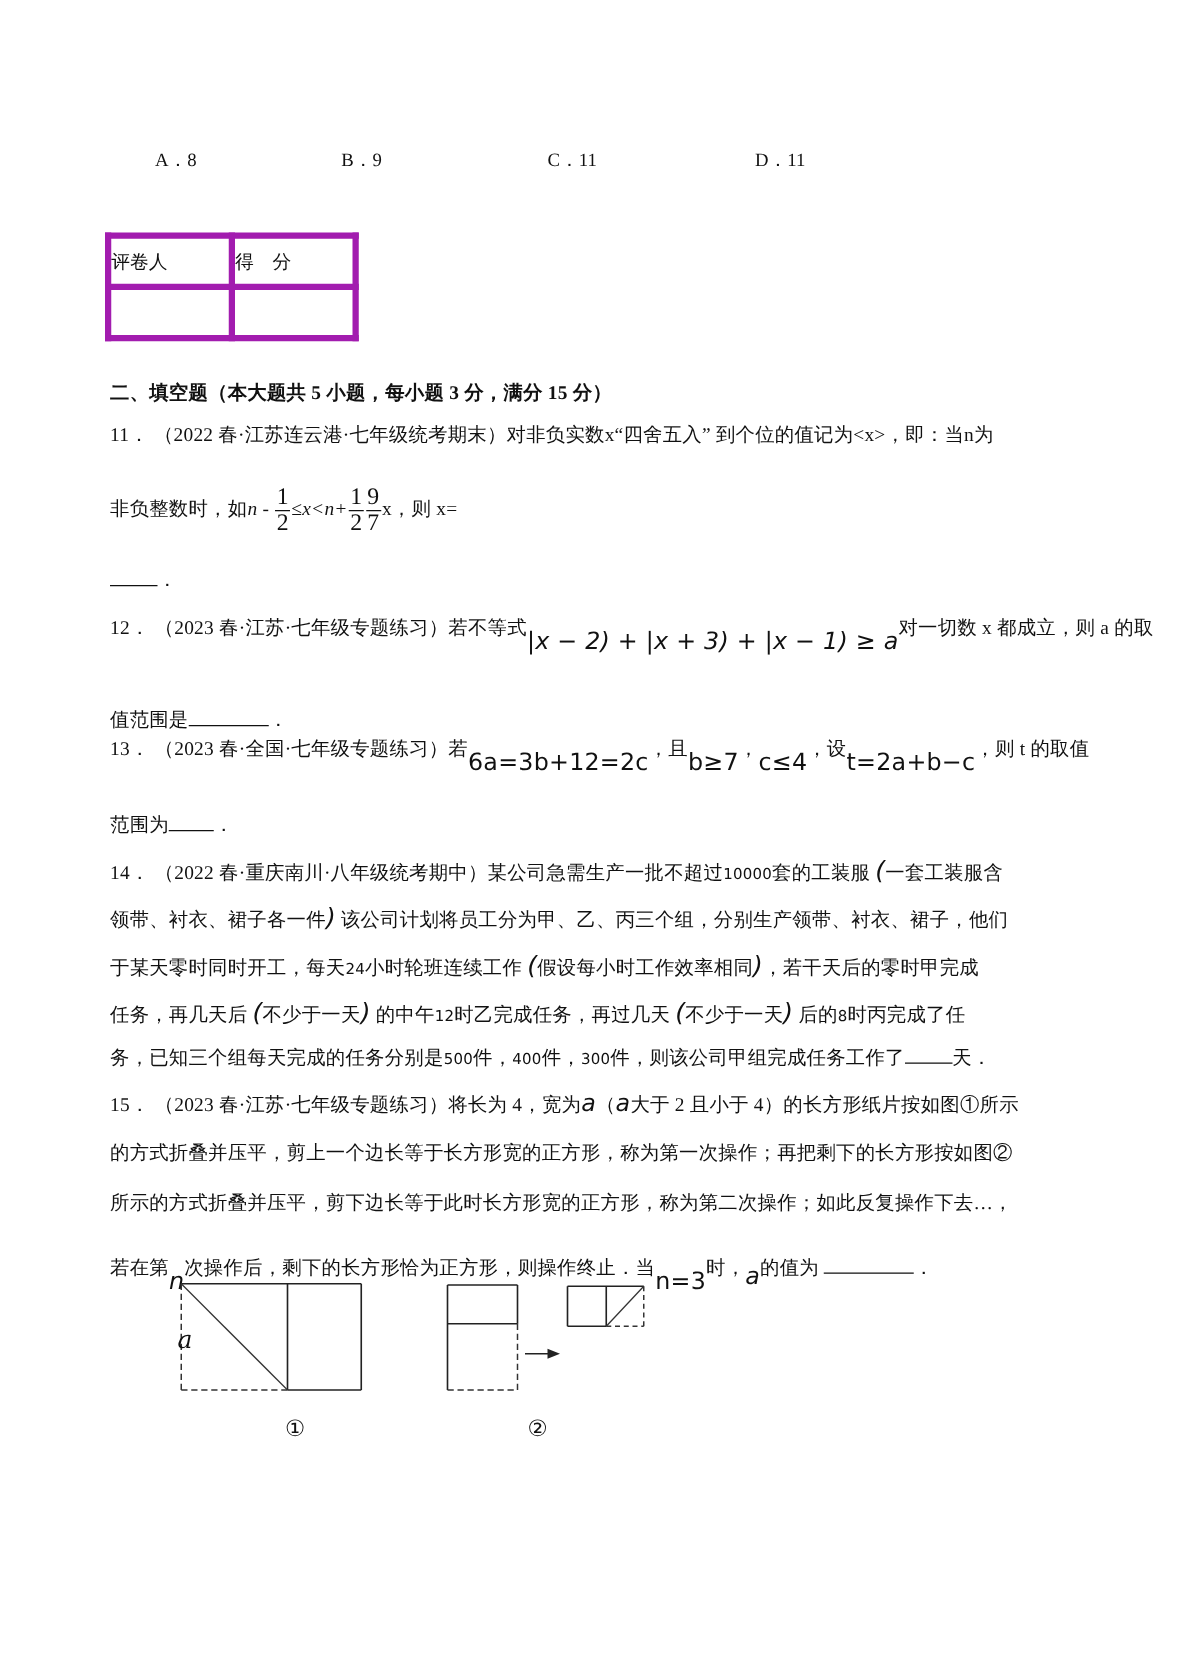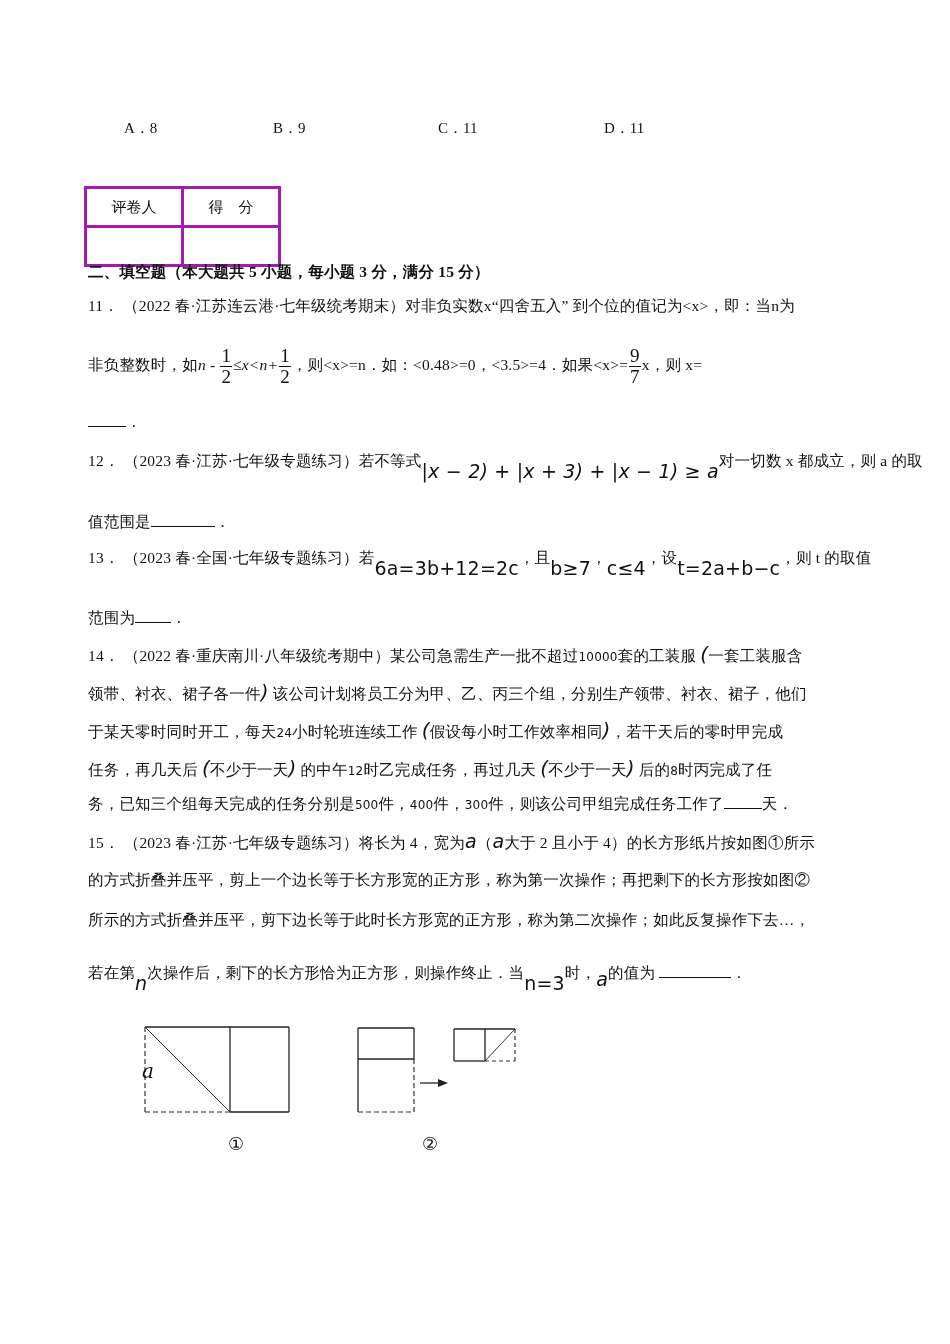--- a/index.html
+++ b/index.html
@@ -2,27 +2,27 @@
 <html><head>
 <meta charset="utf-8">
 <style>
   html, body { margin:0; padding:0; background:#ffffff; }
   body { width:950px; height:1344px; position:relative; overflow:hidden;
          font-family:"Liberation Serif","DejaVu Serif",serif; color:#111; font-size:15px; }
   .abs { position:absolute; white-space:nowrap;margin-left:20px; }
   .opt { top:119px; font-size:15px; }
   .math { font-family:"DejaVu Sans","Liberation Sans",sans-serif; font-size:19px; }
   .mi { font-style:italic; }
-  .line { position:absolute; left:88px; white-space:nowrap; font-size:15.5px; letter-spacing:0.2px; }
+  .line { position:absolute; left:88px; white-space:nowrap; font-size:15.5px; letter-spacing:0.2px;margin-top:42px; }
   .blank { display:inline-block; border-bottom:1px solid #111; height:14px; vertical-align:baseline; }
   .frac { display:inline-block; vertical-align:middle; text-align:center; font-size:19px; line-height:20px; margin:0 1px; }
   .frac .num { display:block; border-bottom:1px solid #111; padding:0 1px; }
   .frac .den { display:block; }
   table.score { position:absolute; left:84px; top:186px; border-collapse:collapse; }
-  table.score td { border:3px solid #a21caf; width:94px; height:36px; text-align:center; font-size:15px; padding:0; }
+  table.score td { border:5px solid #a21caf; width:94px; height:36px; font-size:15px; padding:0; }
   .heading { font-weight:bold; }
   .big { font-size:12px; font-family:"DejaVu Sans","Liberation Sans",sans-serif; }
   .paren { font-style:italic; font-size:20px; font-family:"DejaVu Sans",sans-serif; }
 </style>
 </head>
 <body>
 
 <div class="abs opt" style="left:104px;">A．8</div>
 <div class="abs opt" style="left:253px;">B．9</div>
 <div class="abs opt" style="left:418px;">C．11</div>
@@ -42,31 +42,31 @@
   </table>
 
 <div class="line heading" style="top:262px;">二、填空题（本大题共 5 小题，每小题 3 分，满分 15 分）</div>
 
 <div class="line" style="top:296px;">
   <span>11．</span>
   <span>（2022 春·江苏连云港·七年级统考期末）</span><span>对非负实数x“四舍五入” 到个位的值记为&lt;x&gt;，即：当n为</span>
 </div>
 <div class="line" style="top:346px;">
   <span>非负整数时，如</span><span class="mi">n -</span>
-  <span class="frac"><span class="num">1</span><span class="den">2</span></span><span class="mi">≤x&lt;n+</span><span class="frac"><span class="num">1</span><span class="den">2</span></span><span>，则&lt;x&gt;=n．如：&lt;0.48&gt;=0，&lt;3.5&gt;=4．如果&lt;x&gt;=</span><span class="frac"><span class="num">9</span><span class="den">7</span></span><span>x，则 x=</span>
+  <span class="frac"><span class="num">1</span><span class="den">2</span></span><span class="mi">≤x&lt;n+</span><span class="frac"><span class="num">1</span><span class="den">2</span></span><span class="frac"><span class="num">9</span><span class="den">7</span></span><span>x，则 x=</span>
 </div>
 <div class="line" style="top:412px;">
   <span class="blank" style="width:38px;"></span><span>．</span>
 </div>
 
 <div class="line" style="top:448px;">
   <span>12．</span>
   <span>（2023 春·江苏·七年级专题练习）</span><span>若不等式</span><span class="math mi" style="position:relative; top:12px;">|x − 2) + |x + 3) + |x − 1) ≥ a</span><span>对一切数 x 都成立，则 a 的取</span>
 </div>
-<div class="line" style="top:512px;text-align:center;">
+<div class="line" style="top:524px;text-align:center;">
   <span>值范围是</span><span class="blank" style="width:64px;"></span><span>．</span>
 </div>
 
 <div class="line" style="top:545px;">
   <span>13．</span>
   <span>（2023 春·全国·七年级专题练习）</span><span>若</span><span class="math" style="position:relative; top:12px;">6a=3b+12=2c</span><span>，且</span><span class="math" style="position:relative; top:12px;">b≥7</span><span>，</span><span class="math" style="position:relative; top:12px;">c≤4</span><span>，设</span><span class="math" style="position:relative; top:12px;">t=2a+b−c</span><span>，则 t 的取值</span>
 </div>
 <div class="line" style="top:608px;">
   <span>范围为</span><span class="blank" style="width:36px;"></span><span>．</span>
 </div>

